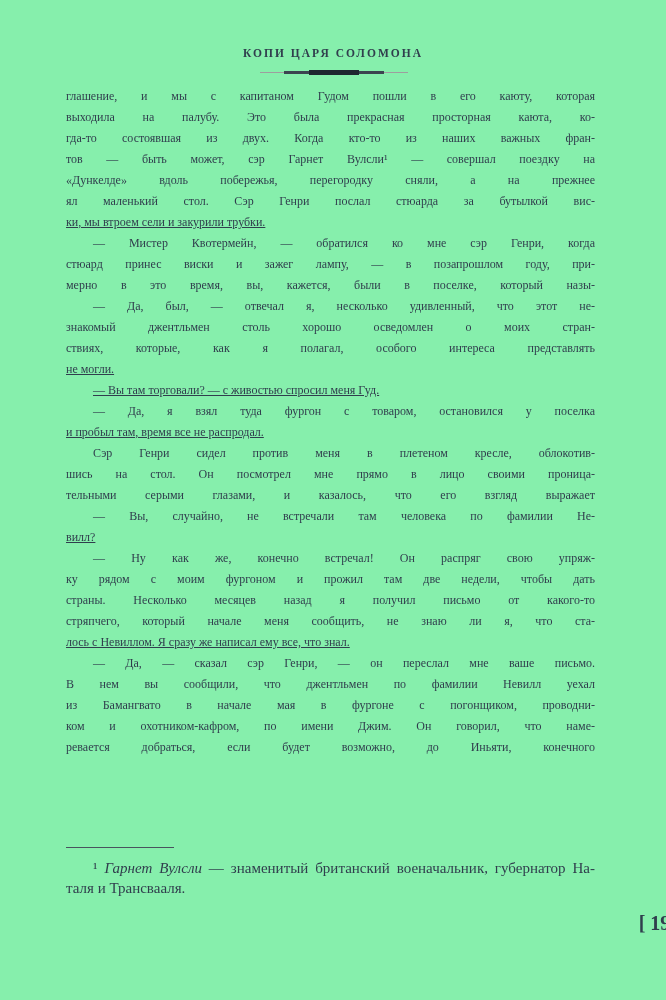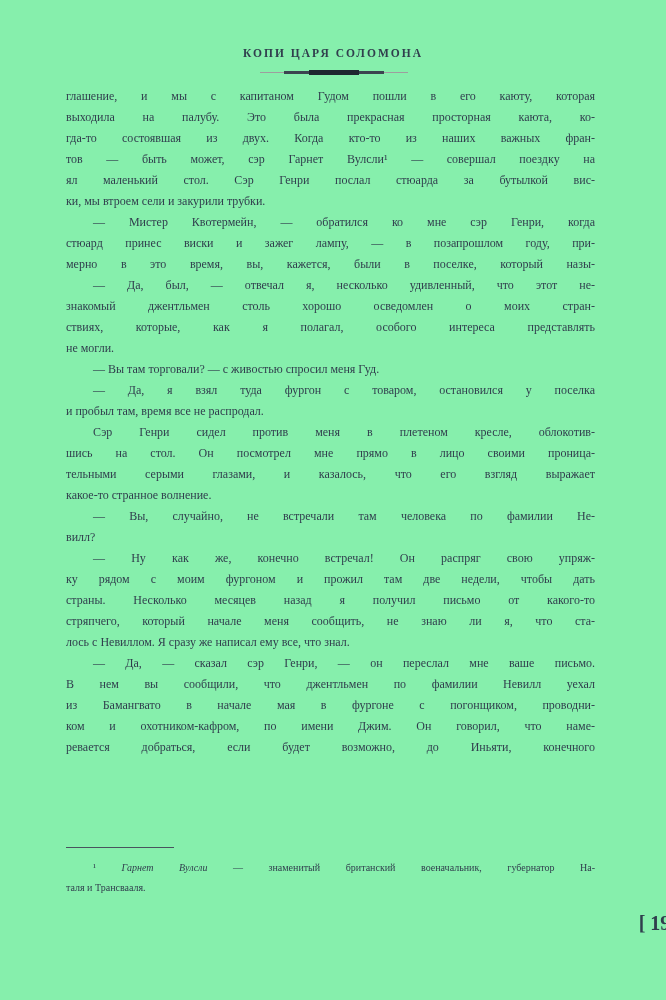--- a/index.html
+++ b/index.html
@@ -51,35 +51,35 @@
     font-size: 12px;
   }
   .line {
     height: 21px;
     line-height: 21px;
     text-align: justify;
     text-align-last: justify;
     overflow: hidden;
   }
   .line.indent { padding-left: 27px; }
-  .line.last { text-align: right; text-align-last: left; }
+  .line.last { text-align: right; text-align-last: left; text-decoration: underline; }
   .footnote-sep {
     position: absolute;
     top: 847px;
     left: 66px;
     width: 108px;
     height: 1px;
     background: #49535e;
   }
   .footnote {
     position: absolute;
     top: 858px;
     left: 66px;
     width: 529px;
-    font-size: 10px;
+    font-size: 15px;
   }
   .fn-line {
     height: 20px;
     line-height: 20px;
     text-align: justify;
     text-align-last: justify;
     overflow: hidden;
   }
   .fn-line.indent { padding-left: 27px; }
   .fn-line.last { text-align: left; text-align-last: left; }
@@ -105,36 +105,36 @@
     <span class="tier-thin"></span>
     <span class="tier-mid"></span>
     <span class="tier-core"></span>
   </div>
 
   <div class="body-text">
       <div class="line">глашение, и мы с капитаном Гудом пошли в его каюту, которая</div>
       <div class="line">выходила на палубу. Это была прекрасная просторная каюта, ко-</div>
       <div class="line">гда-то состоявшая из двух. Когда кто-то из наших важных фран-</div>
       <div class="line">тов — быть может, сэр Гарнет Вулсли¹ — совершал поездку на</div>
+      <div class="line">«Дункелде» вдоль побережья, перегородку сняли, а на прежнее</div>
       <div class="line">ял маленький стол. Сэр Генри послал стюарда за бутылкой вис-</div>
       <div class="line last">ки, мы втроем сели и закурили трубки.</div>
       <div class="line indent">— Мистер Квотермейн, — обратился ко мне сэр Генри, когда</div>
       <div class="line">стюард принес виски и зажег лампу, — в позапрошлом году, при-</div>
       <div class="line">мерно в это время, вы, кажется, были в поселке, который назы-</div>
       <div class="line indent">— Да, был, — отвечал я, несколько удивленный, что этот не-</div>
       <div class="line">знакомый джентльмен столь хорошо осведомлен о моих стран-</div>
       <div class="line">ствиях, которые, как я полагал, особого интереса представлять</div>
       <div class="line last">не могли.</div>
       <div class="line indent last">— Вы там торговали? — с живостью спросил меня Гуд.</div>
       <div class="line indent">— Да, я взял туда фургон с товаром, остановился у поселка</div>
       <div class="line last">и пробыл там, время все не распродал.</div>
       <div class="line indent">Сэр Генри сидел против меня в плетеном кресле, облокотив-</div>
       <div class="line">шись на стол. Он посмотрел мне прямо в лицо своими проница-</div>
       <div class="line">тельными серыми глазами, и казалось, что его взгляд выражает</div>
-      <div class="line last">какое-то странное волнение.</div>
       <div class="line indent">— Вы, случайно, не встречали там человека по фамилии Не-</div>
       <div class="line last">вилл?</div>
       <div class="line indent">— Ну как же, конечно встречал! Он распряг свою упряж-</div>
       <div class="line">ку рядом с моим фургоном и прожил там две недели, чтобы дать</div>
       <div class="line">страны. Несколько месяцев назад я получил письмо от какого-то</div>
       <div class="line">стряпчего, который начале меня сообщить, не знаю ли я, что ста-</div>
       <div class="line last">лось с Невиллом. Я сразу же написал ему все, что знал.</div>
       <div class="line indent">— Да, — сказал сэр Генри, — он переслал мне ваше письмо.</div>
       <div class="line">В нем вы сообщили, что джентльмен по фамилии Невилл уехал</div>
       <div class="line">из Бамангвато в начале мая в фургоне с погонщиком, проводни-</div>

